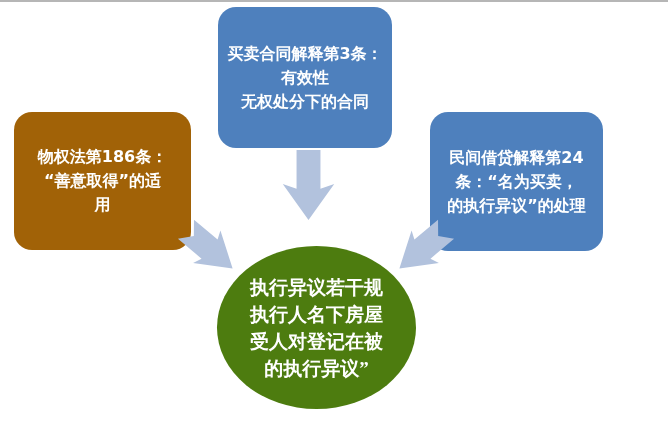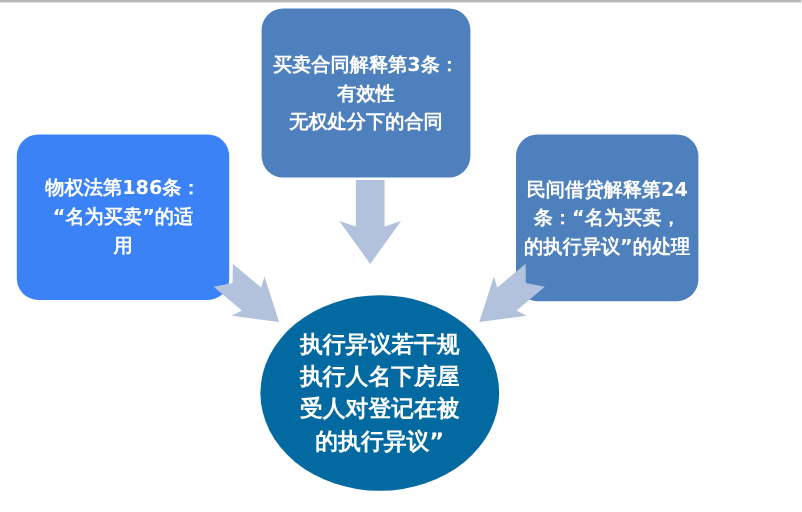--- a/index.html
+++ b/index.html
@@ -24,21 +24,21 @@
     align-items: center;
     justify-content: center;
     color: #ffffff;
     font-weight: bold;
     text-align: left;
   }
   .box { font-size: 16px; line-height: 24px; }
   .box .line, .ellipse .line { white-space: nowrap; }
   .box-left   { left: 14px;  top: 112px; width: 177px; height: 138px; }
   .box-top    { left: 218px; top: 7px;   width: 174px; height: 141px; }
-  .box-right  { left: 430px; top: 112px; width: 152px; height: 139px; }
+  .box-right  { left: 430px; top: 112px; width: 173px; height: 139px; }
   .ellipse {
     position: absolute;
     left: 217px; top: 246px;
     width: 199px; height: 163px;
     border-radius: 50%;
     display: flex;
     flex-direction: column;
     align-items: center;
     justify-content: center;
     color: #ffffff;
@@ -52,23 +52,23 @@
   .arrow-left   { left: 176px; top: 213px; width: 66px; height: 72px; }
   .arrow-right  { left: 390px; top: 213px; width: 66px; height: 72px; }
 </style>
 </head>
 <body>
 
 <div class="canvas">
 
   <div class="top-border" style="background: rgb(182, 182, 182);"></div>
 
-  <div class="node box box-left" style="background: #3b82f6;">
+  <div class="node box box-left" style="background: #a16207;">
     <div class="line">物权法第186条：</div>
-    <div class="line">“名为买卖”的适</div>
+    <div class="line">“善意取得”的适</div>
     <div class="line">用</div>
   </div>
 
   <div class="node box box-top" style="background: rgb(78, 128, 189);">
     <div class="line">买卖合同解释第3条：</div>
     <div class="line">有效性</div>
     <div class="line">无权处分下的合同</div>
   </div>
 
   <div class="node box box-right" style="background: rgb(78, 128, 189);">
@@ -86,20 +86,20 @@
       <polygon fill="#b2c2dd" points="28,6 45,20 62,6 62,48 74,43 45,89 16,43 28,48"></polygon>
     </g>
   </svg>
 
   <svg class="arrow-svg arrow-right" viewBox="0 0 90 95" aria-hidden="true">
     <g transform="rotate(50 45 47)">
       <polygon fill="#b2c2dd" points="28,6 45,20 62,6 62,48 74,43 45,89 16,43 28,48"></polygon>
     </g>
   </svg>
 
-  <div class="ellipse" style="background: #0369a1;">
+  <div class="ellipse" style="background: #4d7c0f; font-family: Liberation Serif, serif;">
     <div class="line">执行异议若干规</div>
     <div class="line">执行人名下房屋</div>
     <div class="line">受人对登记在被</div>
     <div class="line">的执行异议”</div>
   </div>
 
 </div>
 
 </body></html>

